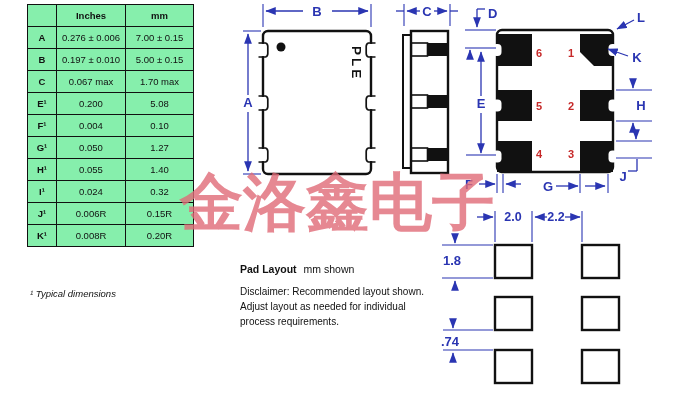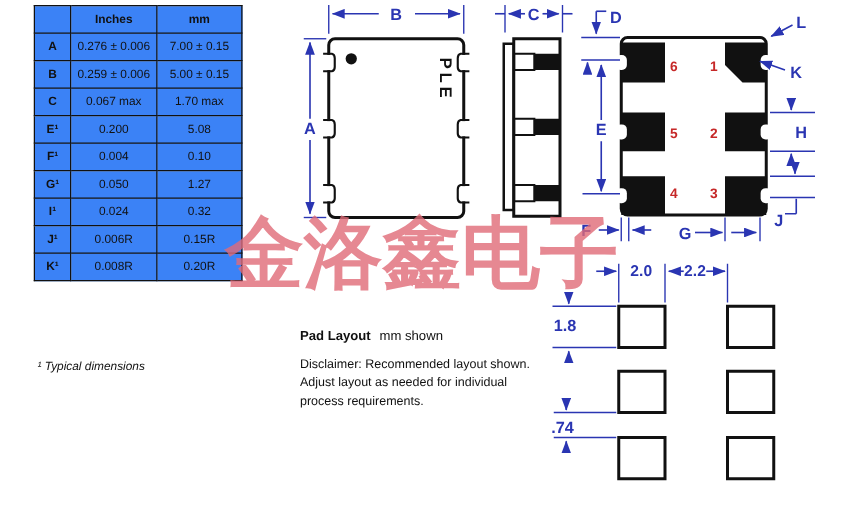--- a/index.html
+++ b/index.html
@@ -2,21 +2,21 @@
 <html><head>
 <meta charset="utf-8">
 <style>
   html,body{margin:0;padding:0;background:#ffffff;}
   #stage{position:relative;width:675px;height:404px;background:#fff;overflow:hidden;
          font-family:"Liberation Sans",sans-serif;}
   
   #dim-table{position:absolute;left:27px;top:4px;border-collapse:collapse;
              font-size:9.5px;color:#111;}
   #dim-table td,#dim-table th{border:1px solid #111;text-align:center;vertical-align:middle;
-             padding:0;height:21px;background:#3b82f6;}
+             padding:0;height:21px;background:#86efac;}
   #dim-table .c-label{width:28px;font-weight:bold;}
   #dim-table .c-in{width:68px;}
   #dim-table .c-mm{width:67px;}
   #dim-table th{font-weight:bold;}
   #footnote{position:absolute;left:30px;top:288px;font-size:9.5px;color:#111;font-style:italic;}
   
   #pad-layout-heading{position:absolute;left:240px;top:263px;font-size:10.5px;color:#111;}
   #pad-layout-heading b{font-weight:bold;}
   #pad-layout-heading .units{margin-left:7px;}
   #disclaimer{position:absolute;left:240px;top:284px;width:205px;font-size:10px;
@@ -49,21 +49,21 @@
       <th class="c-in">Inches</th>
       <th class="c-mm">mm</th>
     </tr>
     <tr>
       <td class="c-label">A</td>
       <td class="c-in">0.276 ± 0.006</td>
       <td class="c-mm">7.00 ± 0.15</td>
     </tr>
     <tr>
       <td class="c-label">B</td>
-      <td class="c-in">0.259 ± 0.006</td>
+      <td class="c-in">0.197 ± 0.010</td>
       <td class="c-mm">5.00 ± 0.15</td>
     </tr>
     <tr>
       <td class="c-label">C</td>
       <td class="c-in">0.067 max</td>
       <td class="c-mm">1.70 max</td>
     </tr>
     <tr>
       <td class="c-label">E¹</td>
       <td class="c-in">0.200</td>
@@ -71,20 +71,25 @@
     </tr>
     <tr>
       <td class="c-label">F¹</td>
       <td class="c-in">0.004</td>
       <td class="c-mm">0.10</td>
     </tr>
     <tr>
       <td class="c-label">G¹</td>
       <td class="c-in">0.050</td>
       <td class="c-mm">1.27</td>
+    </tr>
+    <tr>
+      <td class="c-label">H¹</td>
+      <td class="c-in">0.055</td>
+      <td class="c-mm">1.40</td>
     </tr>
     <tr>
       <td class="c-label">I¹</td>
       <td class="c-in">0.024</td>
       <td class="c-mm">0.32</td>
     </tr>
     <tr>
       <td class="c-label">J¹</td>
       <td class="c-in">0.006R</td>
       <td class="c-mm">0.15R</td>

